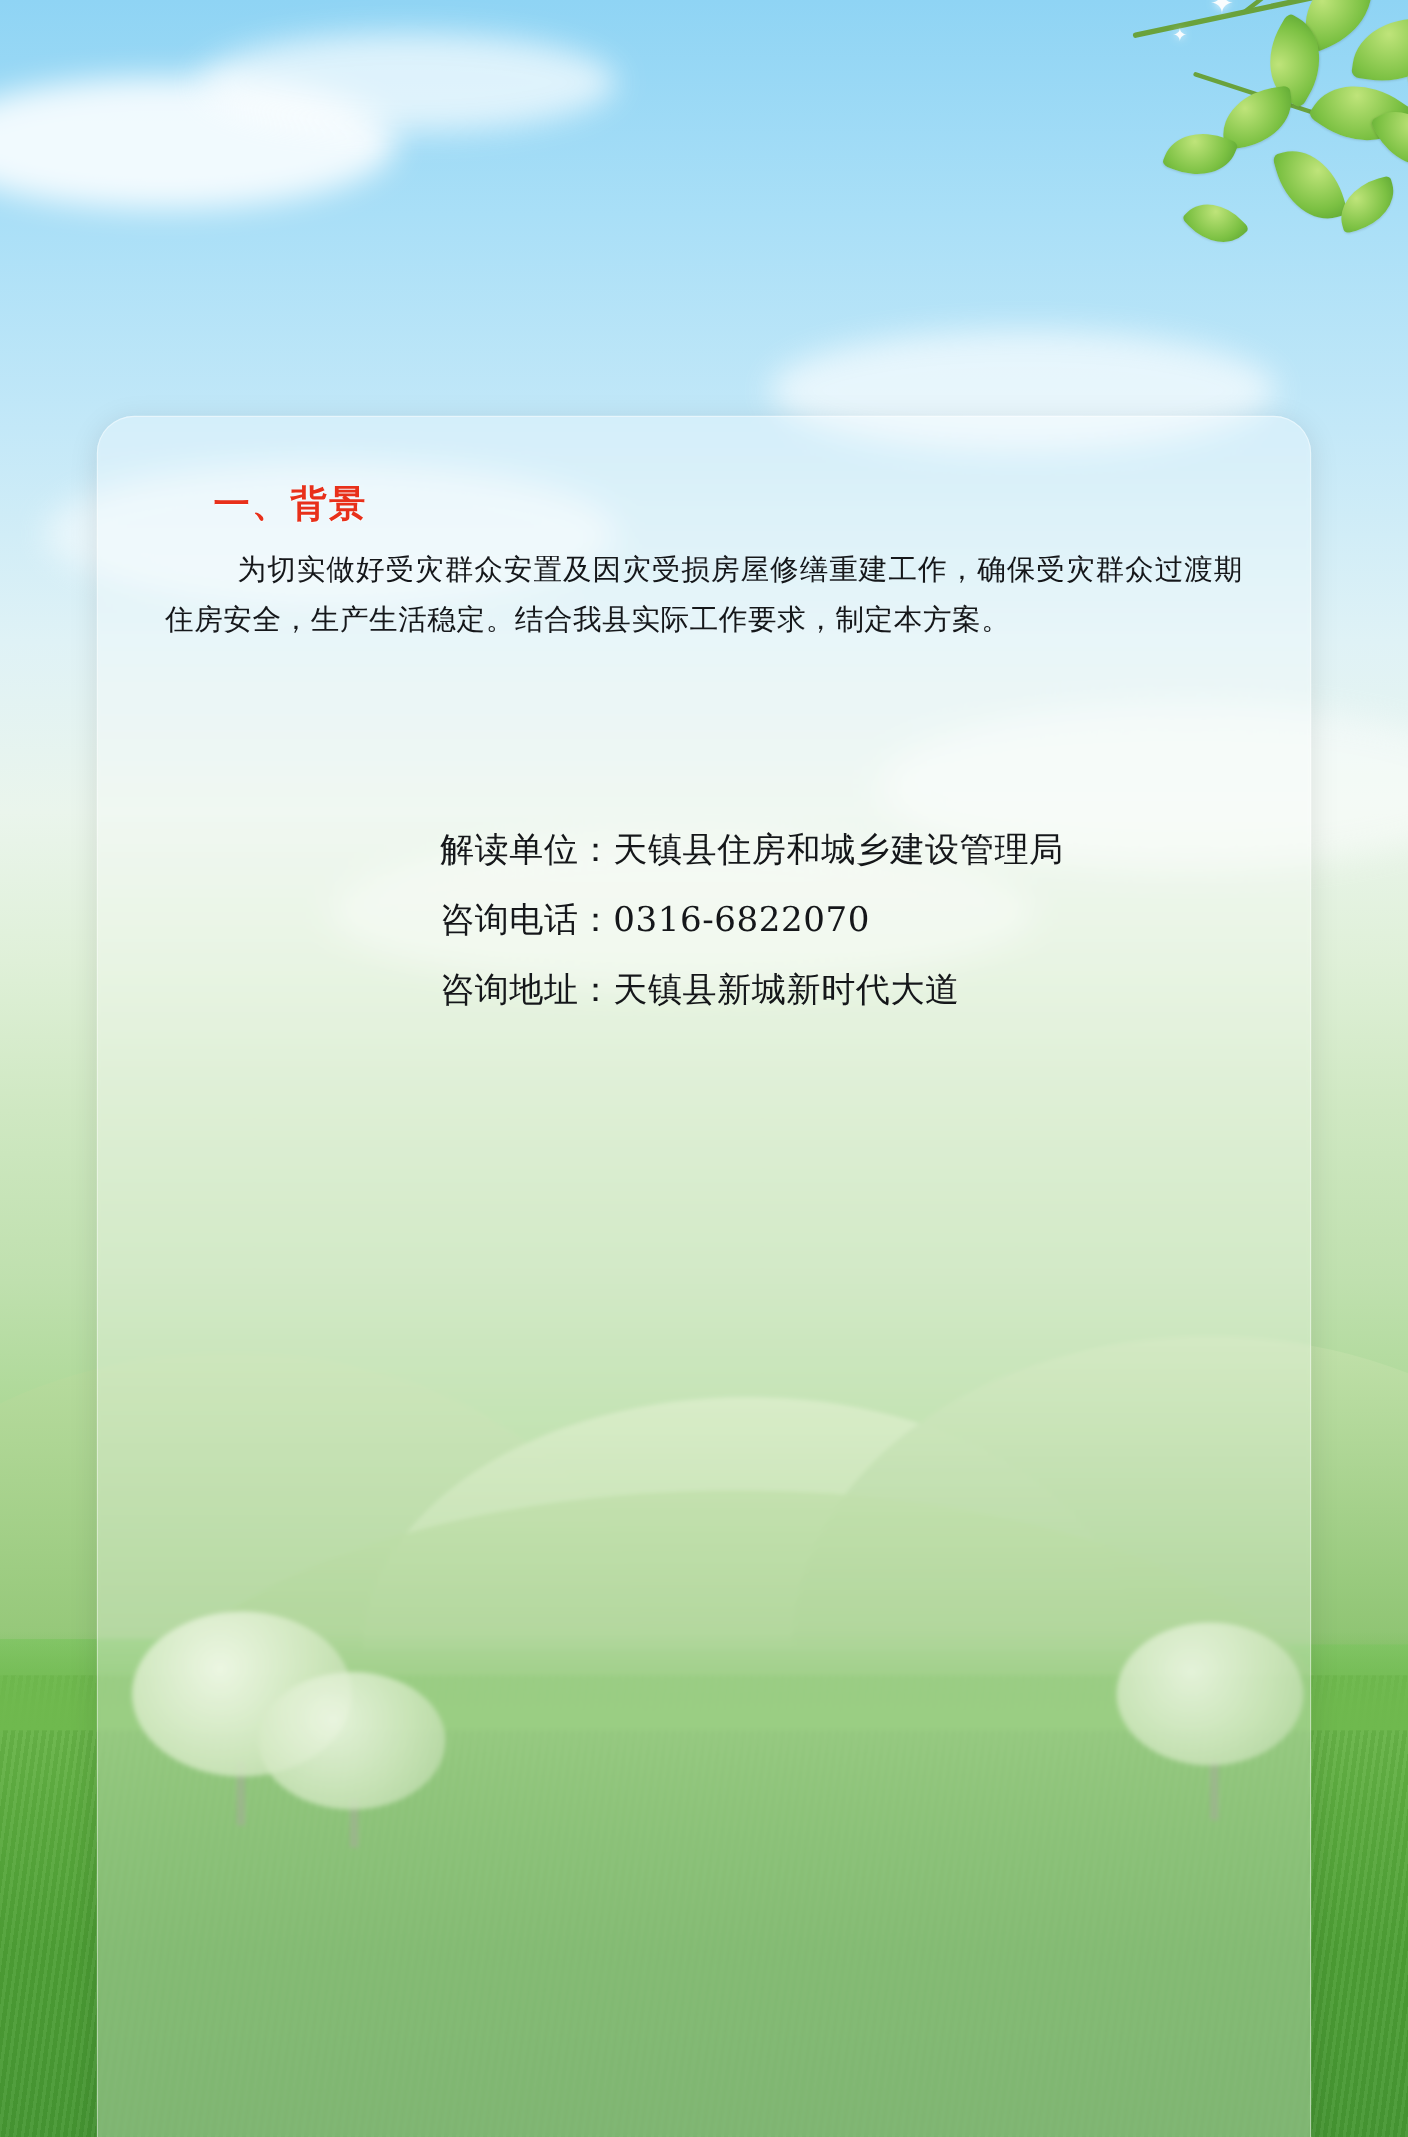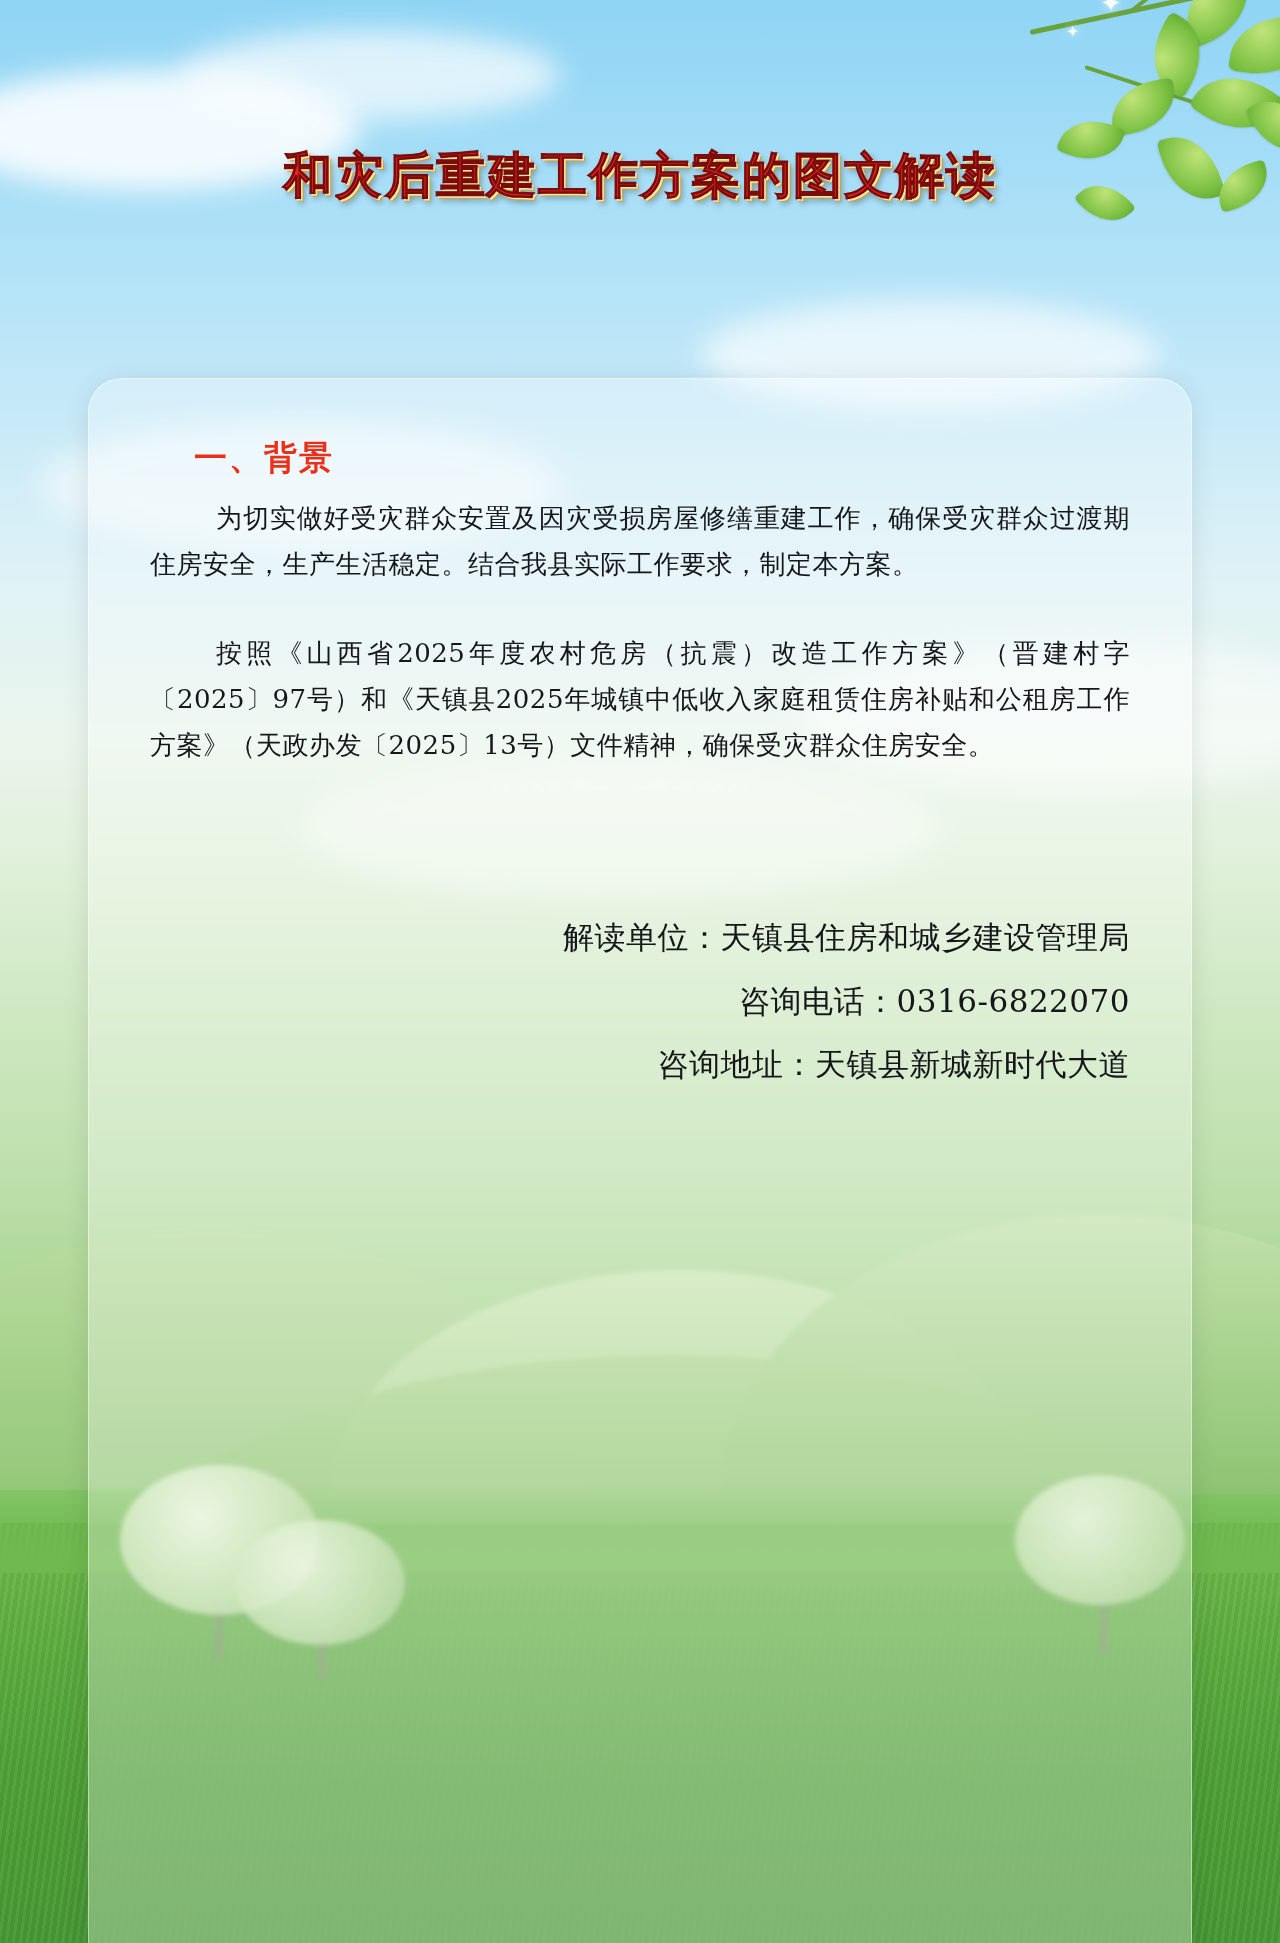--- a/index.html
+++ b/index.html
@@ -199,21 +199,21 @@
 
   .signature {
     margin-top: 96px;
     margin-left: 250px;
     font-family: "DejaVu Serif", "Liberation Serif", serif;
     font-size: 31px;
     line-height: 2.05;
     color: #15171a;
     letter-spacing: 0.5px;
   }
-  .signature div { white-space: nowrap; text-align: right; }
+  .signature div { white-space: nowrap; }
 </style>
 </head>
 <body>
 
 <div class="poster">
 
   <div class="cloud c1"></div>
   <div class="cloud c2"></div>
   <div class="cloud c3"></div>
   <div class="cloud c4"></div>
@@ -250,31 +250,29 @@
     <div class="leaf" style="left:336px; top:196px; width:54px; height:40px; transform:rotate(-16deg);"></div>
     <div class="leaf" style="left:200px; top:214px; width:50px; height:38px; transform:rotate(46deg);"></div>
     <div class="leaf" style="left:392px; top:76px;  width:48px; height:36px; transform:rotate(-44deg);"></div>
 
     <span class="sparkle" style="left:220px; top:18px;">✦</span>
 
     <span class="sparkle" style="left:186px; top:52px; font-size:16px;">✦</span>
   </div>
 
   <div class="title-wrap">
-    <div class="title-line">和灾后重建工作方案的图文解读</div>
   </div>
 
   <div class="card">
 
     <h2 class="section-head">一、背景</h2>
     <p class="para">为切实做好受灾群众安置及因灾受损房屋修缮重建工作，确保受灾群众过渡期住房安全，生产生活稳定。结合我县实际工作要求，制定本方案。</p>
 
     <div class="gap-sm"></div>
 
-    <p class="para">按照《山西省2025年度农村危房（抗震）改造工作方案》（晋建村字〔2025〕97号）和《天镇县2025年城镇中低收入家庭租赁住房补贴和公租房工作方案》（天政办发〔2025〕13号）文件精神，确保受灾群众住房安全。</p>
 
     <div class="gap-sm"></div>
 
 
     <div class="signature">
       <div>解读单位：天镇县住房和城乡建设管理局</div>
       <div>咨询电话：0316-6822070</div>
       <div>咨询地址：天镇县新城新时代大道</div>
     </div>
 

